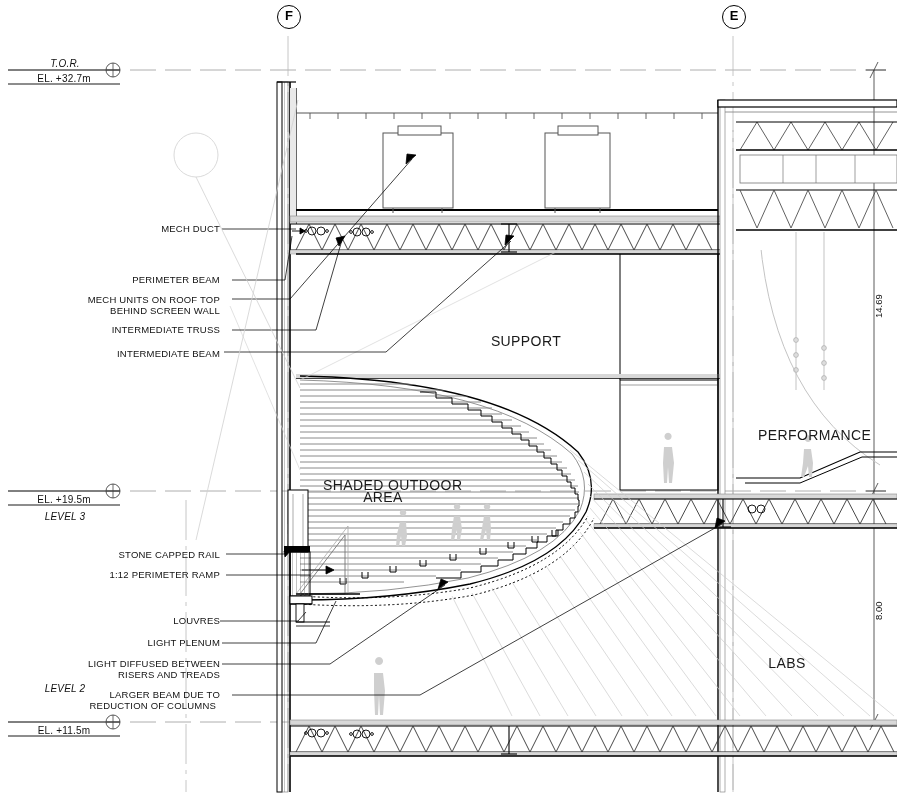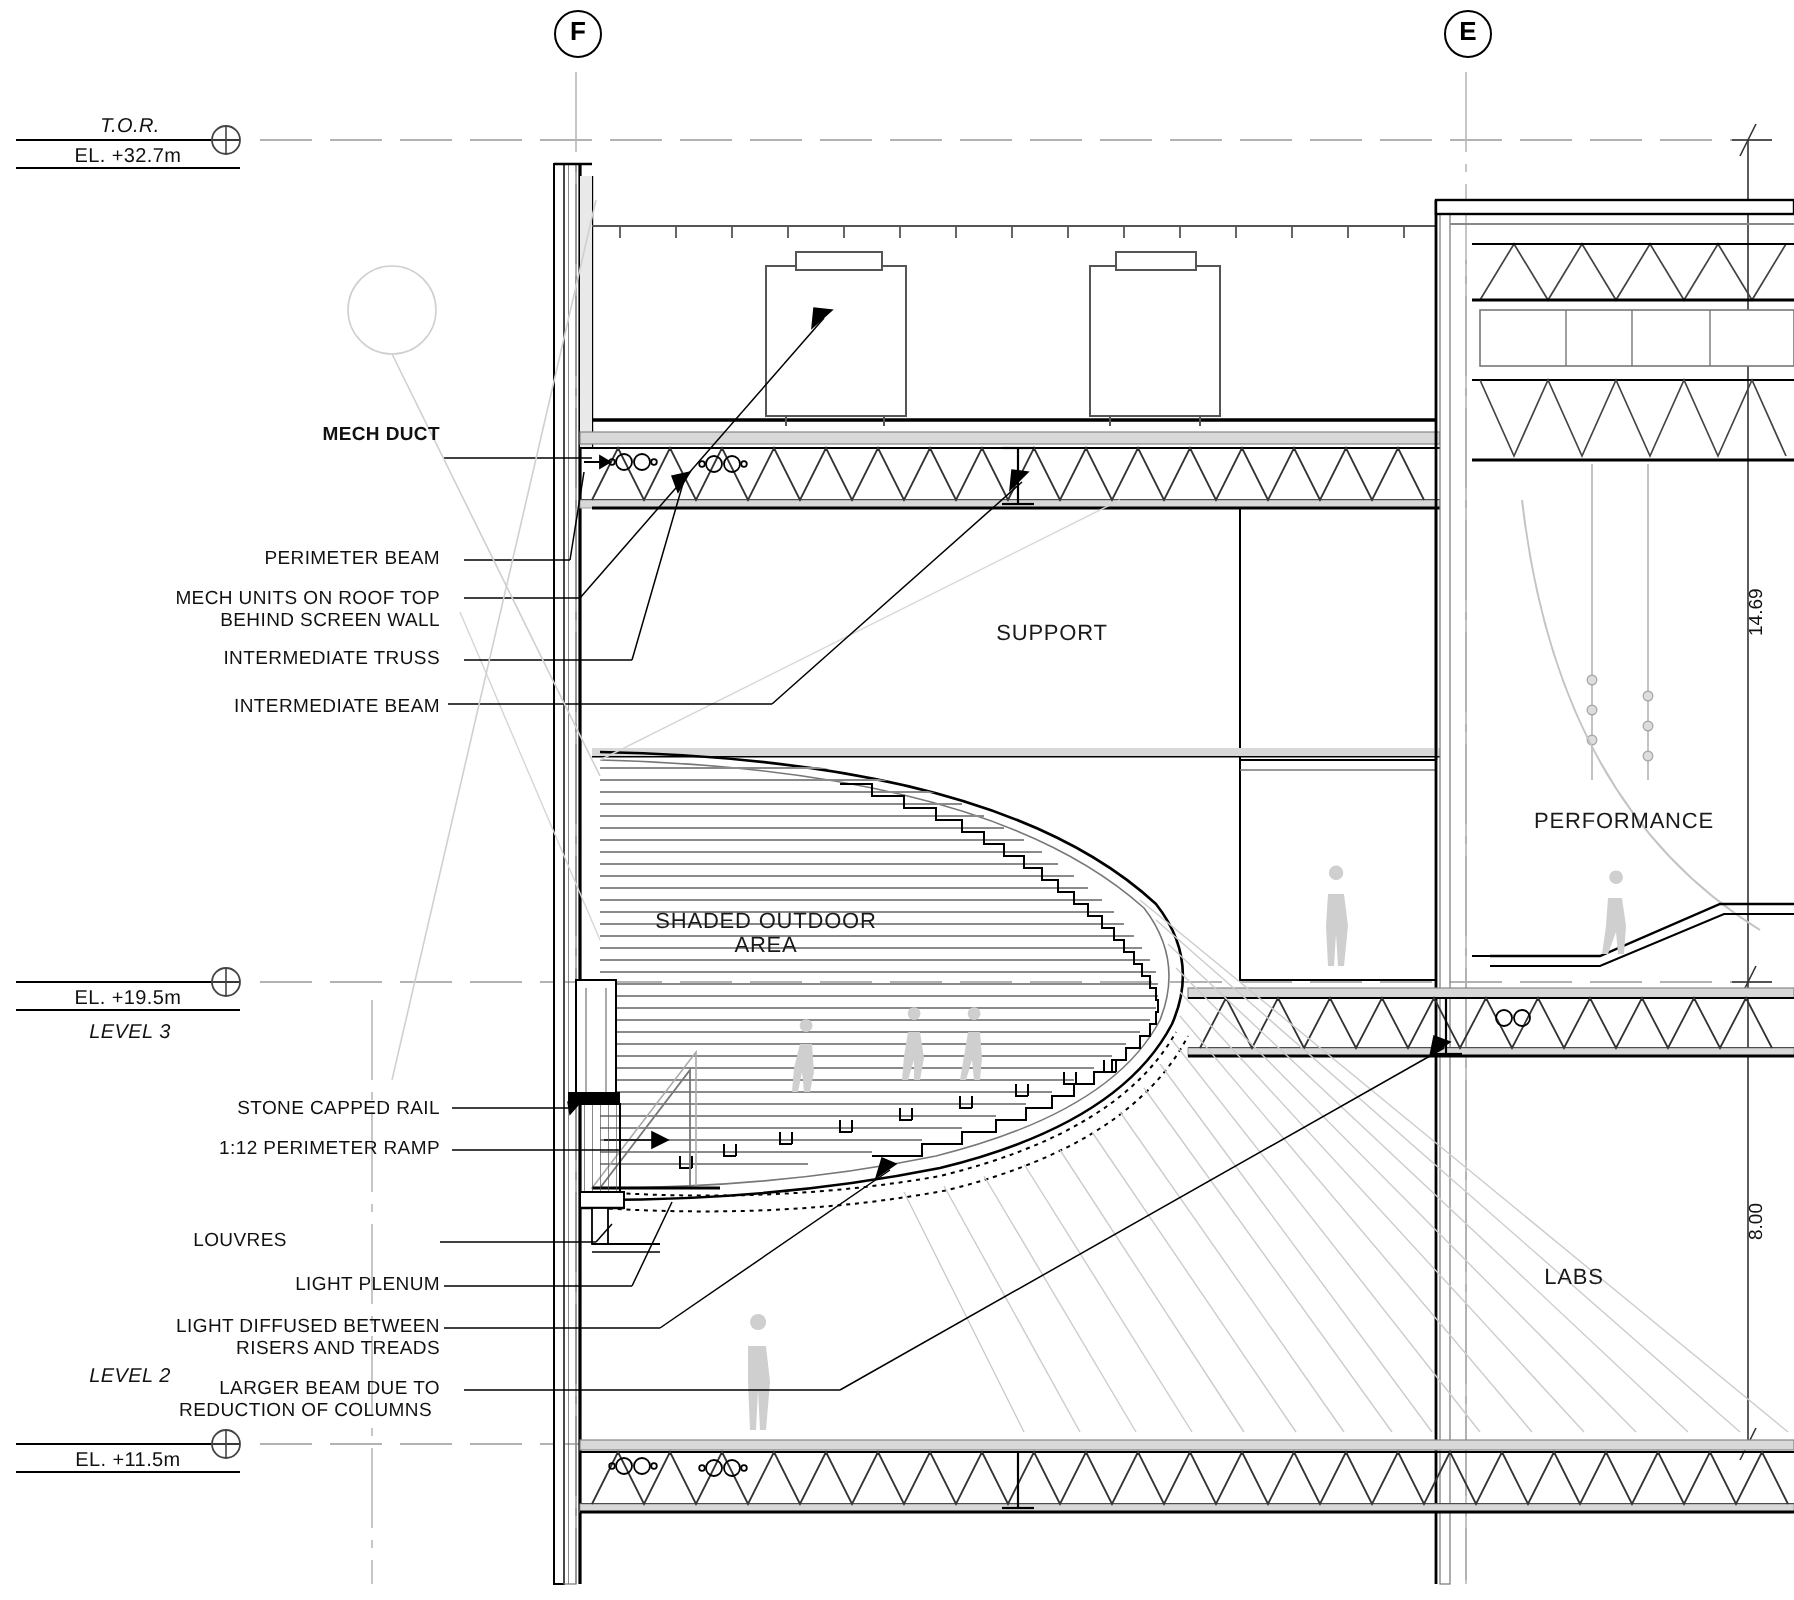--- a/index.html
+++ b/index.html
@@ -16,21 +16,21 @@
     font-size:9.5px;
     color:#111;
     letter-spacing:.2px;
     white-space:pre;
     line-height:11px;
   }
   .lbl.r{text-align:right;}
   .lbl.c{text-align:center;}
   .lvl-name{font-size:10px;font-style:italic;}
   .lvl-el{font-size:10px;}
-  .room{font-size:11px;color:#1a1a1a;letter-spacing:.4px;}
+  .room{font-size:14px;color:#1a1a1a;letter-spacing:.4px;margin-top:24px;}
   .gridltr{
     position:absolute;width:22px;height:22px;border:1.6px solid #000;
     border-radius:50%;font-size:13px;font-weight:bold;text-align:center;
     line-height:20px;background:#fff;color:#000;
   }
   .dimtxt{
     position:absolute;font-size:9.5px;color:#111;
     transform:rotate(-90deg);transform-origin:left top;white-space:nowrap;
   }
 </style>
@@ -472,29 +472,29 @@
 
   <div class="dimtxt" style="left:873px;top:318px;">14.69</div>
   <div class="dimtxt" style="left:873px;top:620px;">8.00</div>
 
   <div class="lbl c room" style="left:466px;top:312px;width:120px;">SUPPORT</div>
   <div class="lbl c room" style="left:735px;top:406px;width:108px;padding-left:23px;">PERFORMANCE</div>
   <div class="lbl c room" style="left:323px;top:456px;width:120px;">SHADED OUTDOOR</div>
   <div class="lbl c room" style="left:323px;top:468px;width:120px;">AREA</div>
   <div class="lbl c room" style="left:750px;top:634px;width:74px;">LABS</div>
 
-  <div class="lbl r" style="left:20px;top:212px;width:200px;font-weight:bold;">MECH DUCT</div>
+  <div class="lbl r" style="left:20px;top:223px;width:200px;">MECH DUCT</div>
   <div class="lbl r" style="left:20px;top:274px;width:200px;">PERIMETER BEAM</div>
   <div class="lbl r" style="left:20px;top:294px;width:200px;">MECH UNITS ON ROOF TOP</div>
   <div class="lbl r" style="left:20px;top:305px;width:200px;">BEHIND SCREEN WALL</div>
   <div class="lbl r" style="left:20px;top:324px;width:200px;">INTERMEDIATE TRUSS</div>
   <div class="lbl r" style="left:20px;top:348px;width:200px;">INTERMEDIATE BEAM</div>
 
   <div class="lbl r" style="left:20px;top:549px;width:200px;">STONE CAPPED RAIL</div>
   <div class="lbl r" style="left:20px;top:569px;width:200px;">1:12 PERIMETER RAMP</div>
-  <div class="lbl r" style="left:20px;top:615px;width:200px;text-align:center;">LOUVRES</div>
+  <div class="lbl r" style="left:20px;top:615px;width:200px;">LOUVRES</div>
   <div class="lbl r" style="left:20px;top:637px;width:200px;">LIGHT PLENUM</div>
   <div class="lbl r" style="left:20px;top:658px;width:200px;">LIGHT DIFFUSED BETWEEN</div>
   <div class="lbl r" style="left:20px;top:669px;width:200px;">RISERS AND TREADS</div>
   <div class="lbl r" style="left:20px;top:689px;width:200px;">LARGER BEAM DUE TO</div>
   <div class="lbl r" style="left:16px;top:700px;width:200px;">REDUCTION OF COLUMNS</div>
 
 </div>
 
 </body></html>

